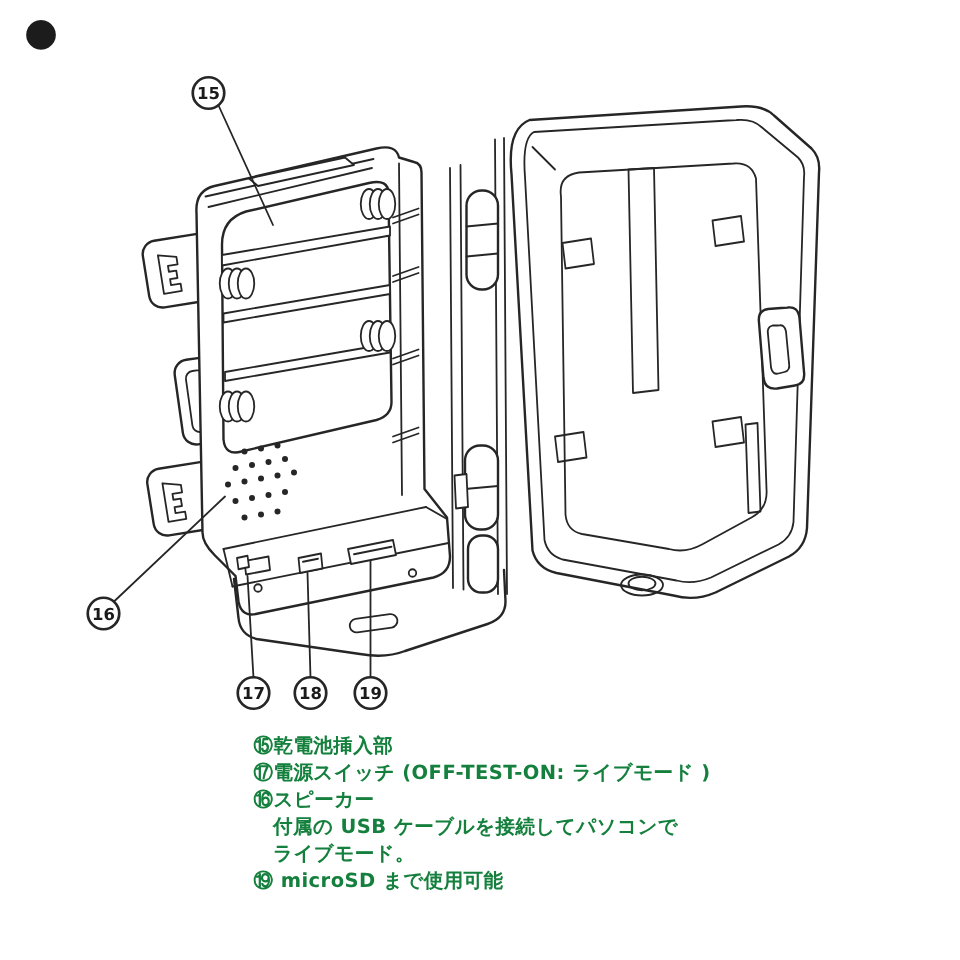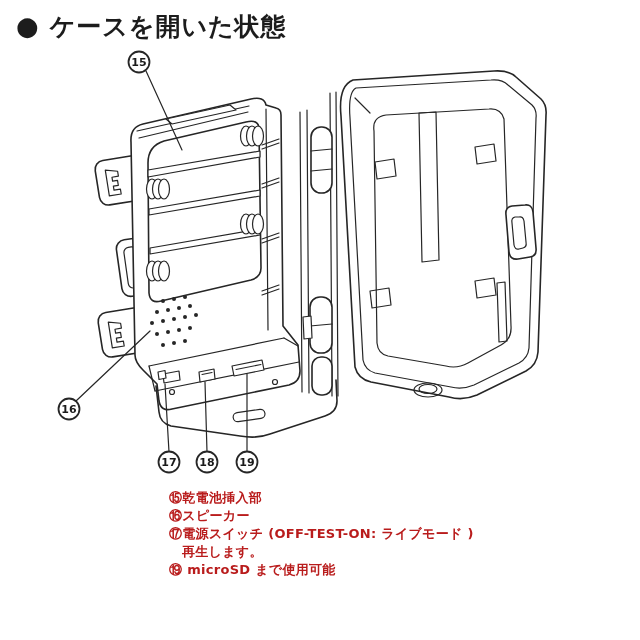--- a/index.html
+++ b/index.html
@@ -23,34 +23,33 @@
   svg .whthin{fill:#ffffff;stroke:#262626;stroke-width:1.2;stroke-linejoin:round;}
   svg .dot{fill:#262626;stroke:none;}
   svg .callout-circle{fill:#ffffff;stroke:#262626;stroke-width:1.8;}
   svg .callout-num{
     font-family:"DejaVu Sans","Liberation Sans",sans-serif;
     font-size:11px;font-weight:bold;fill:#1a1a1a;
     text-anchor:middle;
   }
   .legend{
     position:absolute;left:169px;top:489px;
-    font-size:13px;font-weight:bold;line-height:18px;color:#b91c1c;
+    font-size:13px;font-weight:bold;line-height:18px;color:#15803d;
     letter-spacing:0.3px;white-space:nowrap;
   }
   .legend .line{height:18px;}
   .legend .indent{padding-left:13px;}
 </style>
 </head>
 <body>
 
 <div class="page">
 
   <div class="title">
     <span class="bullet">●</span>
-    <span>ケースを開いた状態</span>
   </div>
 
   <svg class="diagram" width="640" height="640" viewBox="0 0 640 640" aria-hidden="true">
 
     <g transform="rotate(-9 120 180)">
       <rect class="wh" x="97" y="158" width="46" height="45" rx="9"></rect>
       <path class="lnthin" d="M107,168 v26 h12 v-5 h-6.5 v-4 h5 v-5 h-5 v-4 h6.5 v-5 z"></path>
     </g>
     <g transform="rotate(-8 132 267)">
       <rect class="wh" x="119" y="239" width="27" height="57" rx="9"></rect>
@@ -206,19 +205,20 @@
       <text class="callout-num" x="207" y="466">18</text>
     </g>
     <g>
       <circle class="callout-circle" cx="247" cy="462" r="10.5"></circle>
       <text class="callout-num" x="247" y="466">19</text>
     </g>
   </svg>
 
   <div class="legend">
     <div class="line">⑮乾電池挿入部</div>
+    <div class="line">⑰電源スイッチ (OFF-TEST-ON: ライブモード )</div>
     <div class="line">⑯スピーカー</div>
-    <div class="line">⑰電源スイッチ (OFF-TEST-ON: ライブモード )</div>
-    <div class="line indent">再生します。</div>
+    <div class="line indent">付属の USB ケーブルを接続してパソコンで</div>
+    <div class="line indent">ライブモード。</div>
     <div class="line">⑲ microSD まで使用可能</div>
   </div>
 
 </div>
 
 </body></html>

